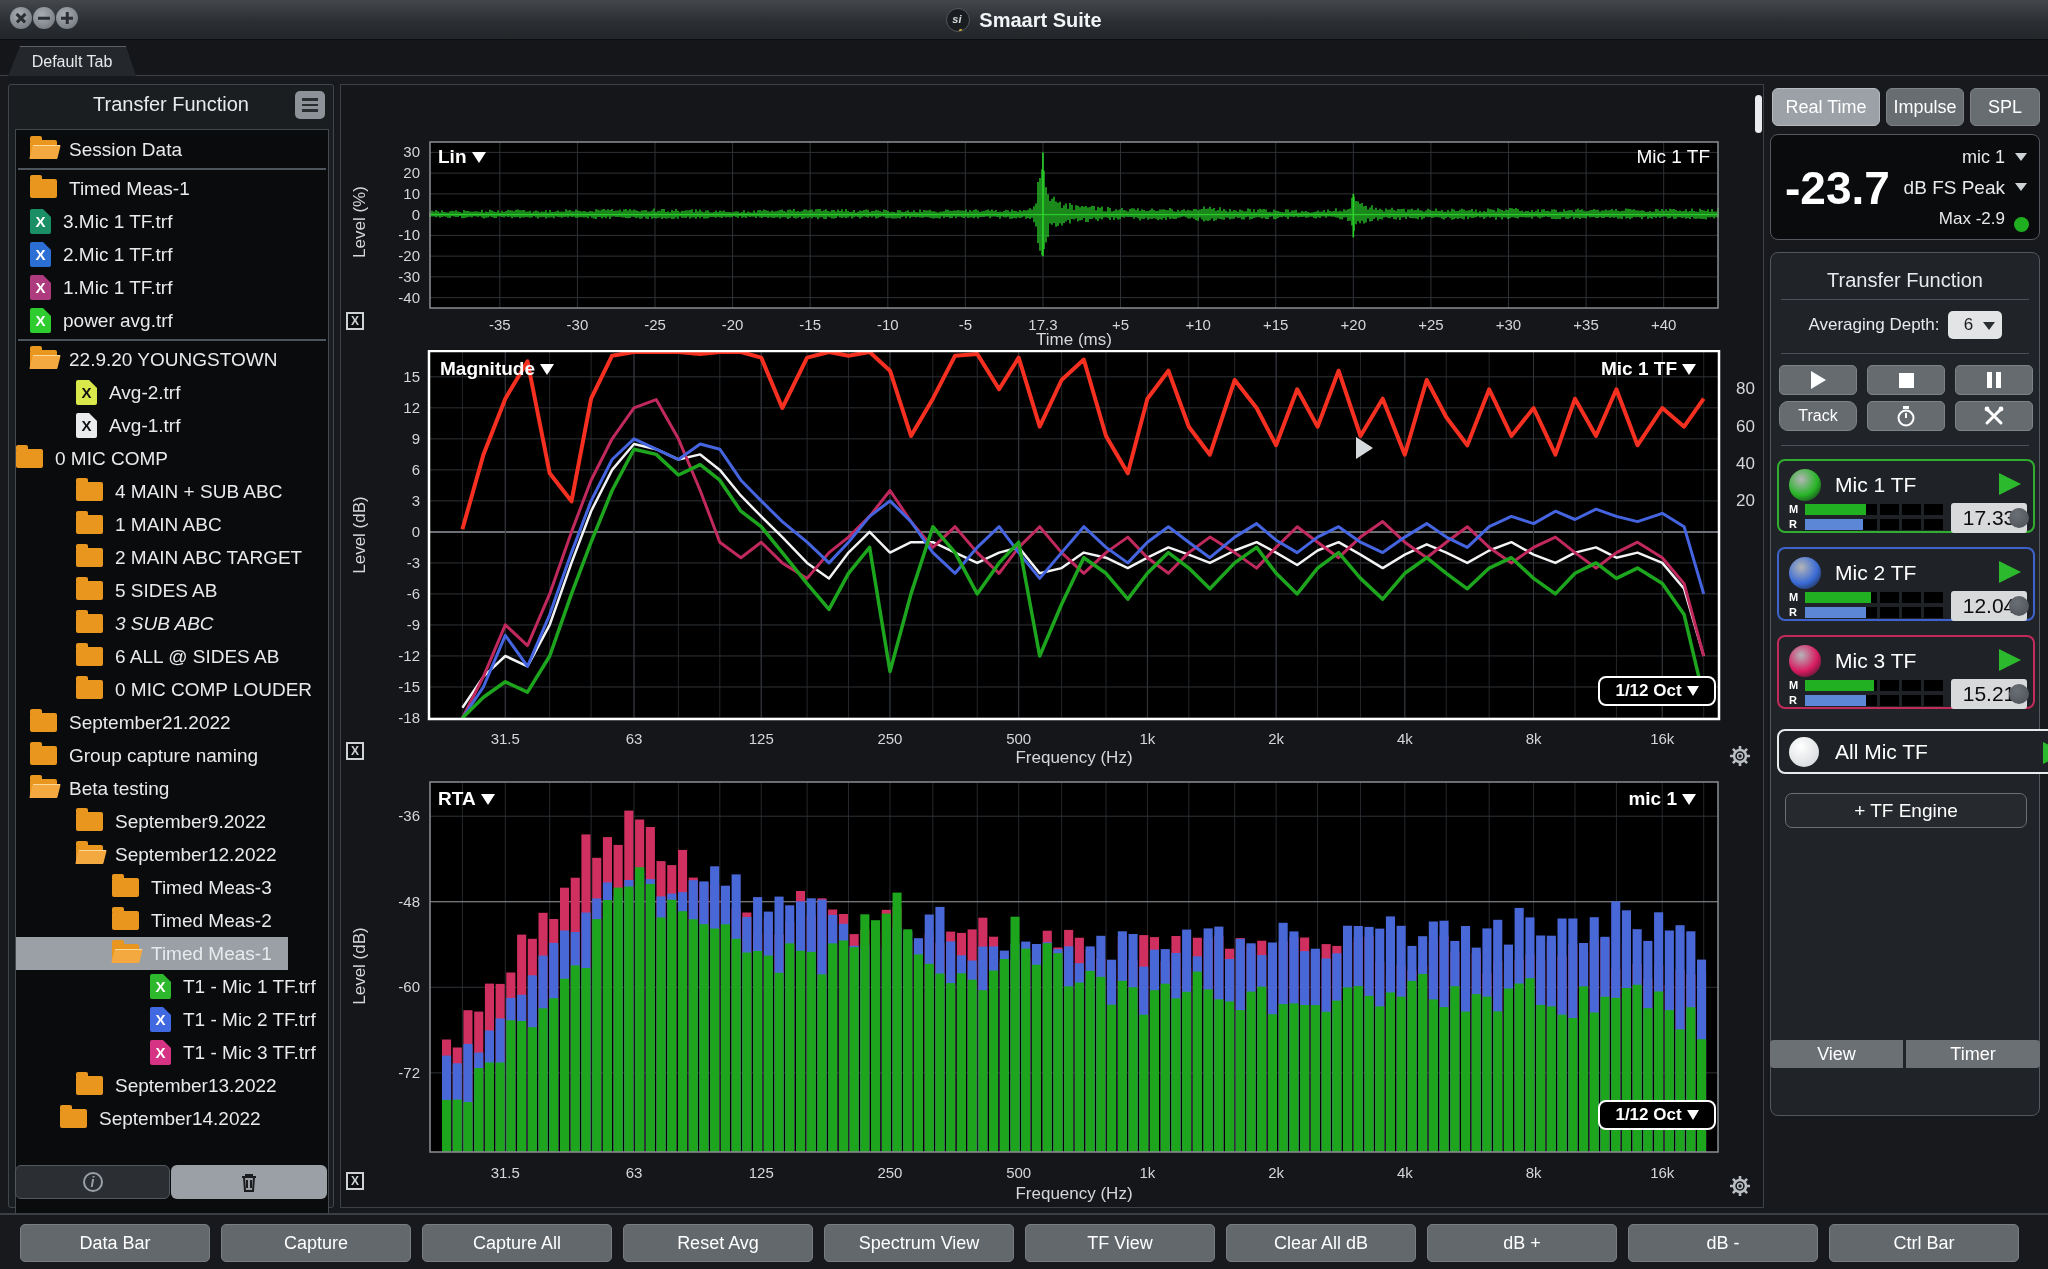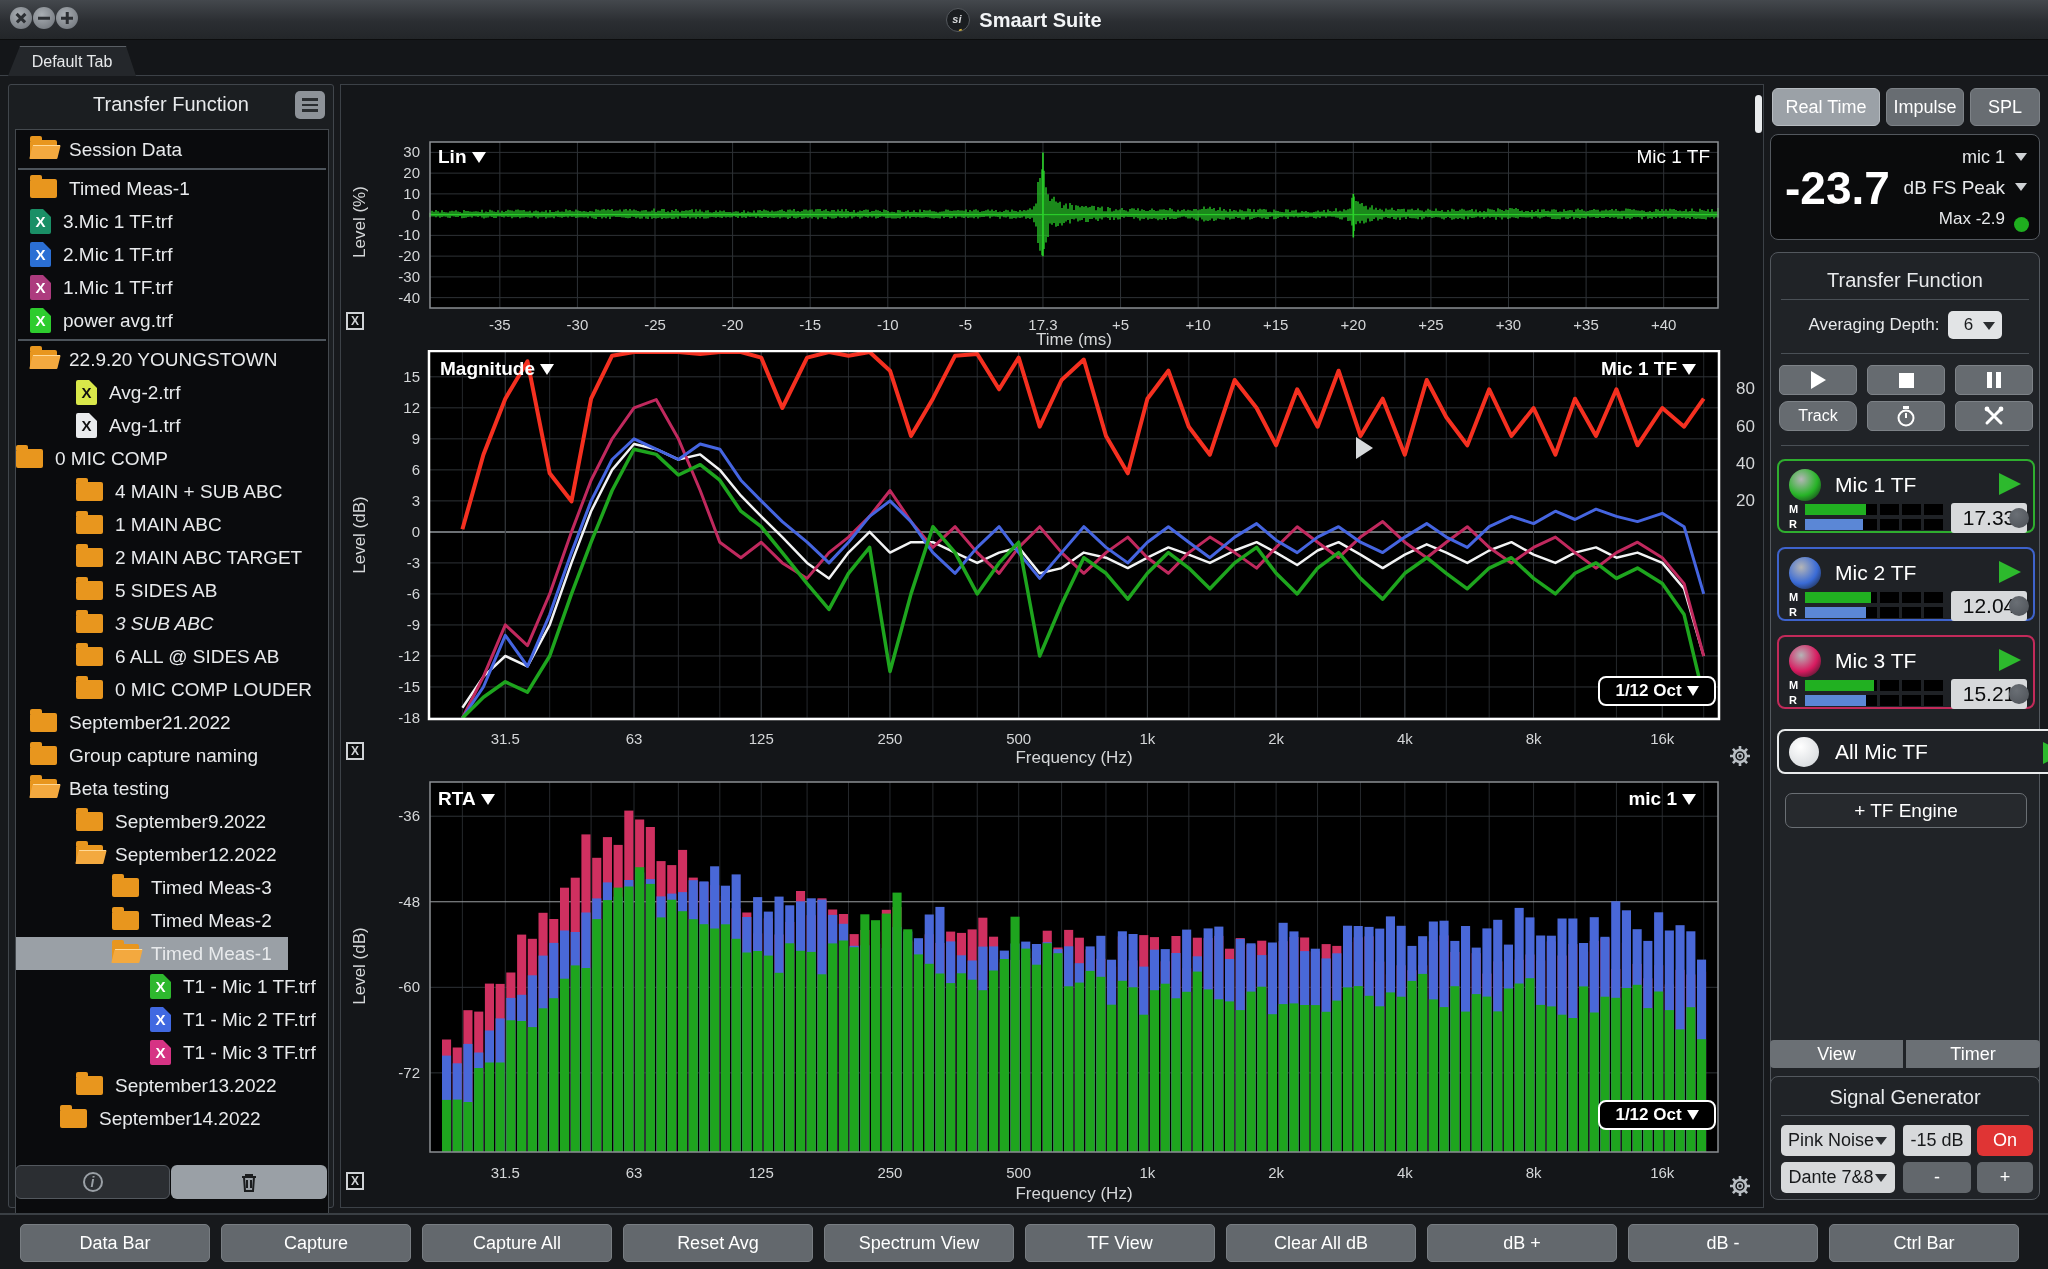--- a/index.html
+++ b/index.html
@@ -1048,36 +1048,20 @@
       <span class="mic-dot"></span>
       <span class="mic-name">All Mic TF</span>
       <span class="mic-play"></span>
     </div>
     <div id="tf-engine">+ TF Engine</div>
   </div>
 
   <div class="vt-btn" style="left:0; width:133px; border-radius:4px 0 0 4px;">View</div>
   <div class="vt-btn" style="left:136px; width:134px; border-radius:0 4px 4px 0;">Timer</div>
 
-  <div id="siggen">
-    <div id="sg-title">Signal Generator</div>
-    <div class="hdiv" style="top:38px;"></div>
-    <div class="sg-dd" style="top:48px;">
-      <span>Pink Noise</span>
-        <i class="ddarrow"></i>
-      </div>
-    <div class="sg-box" style="top:48px;">-15 dB</div>
-    <div class="sg-on" style="top:48px;">On</div>
-    <div class="sg-dd" style="top:85px;">
-      <span>Dante 7&amp;8</span>
-        <i class="ddarrow"></i>
-      </div>
-    <div class="sg-gr" style="left:132px; top:85px;">-</div>
-    <div class="sg-gr" style="left:206px; width:56px; top:85px;">+</div>
-  </div>
 </div>
 
 <div id="bottombar">
     <div class="bbtn" style="left: 20px;">Data Bar</div>
     <div class="bbtn" style="left: 221px;">Capture</div>
     <div class="bbtn" style="left: 422px;">Capture All</div>
     <div class="bbtn" style="left: 623px;">Reset Avg</div>
     <div class="bbtn" style="left: 824px;">Spectrum View</div>
     <div class="bbtn" style="left: 1025px;">TF View</div>
     <div class="bbtn" style="left: 1226px;">Clear All dB</div>

